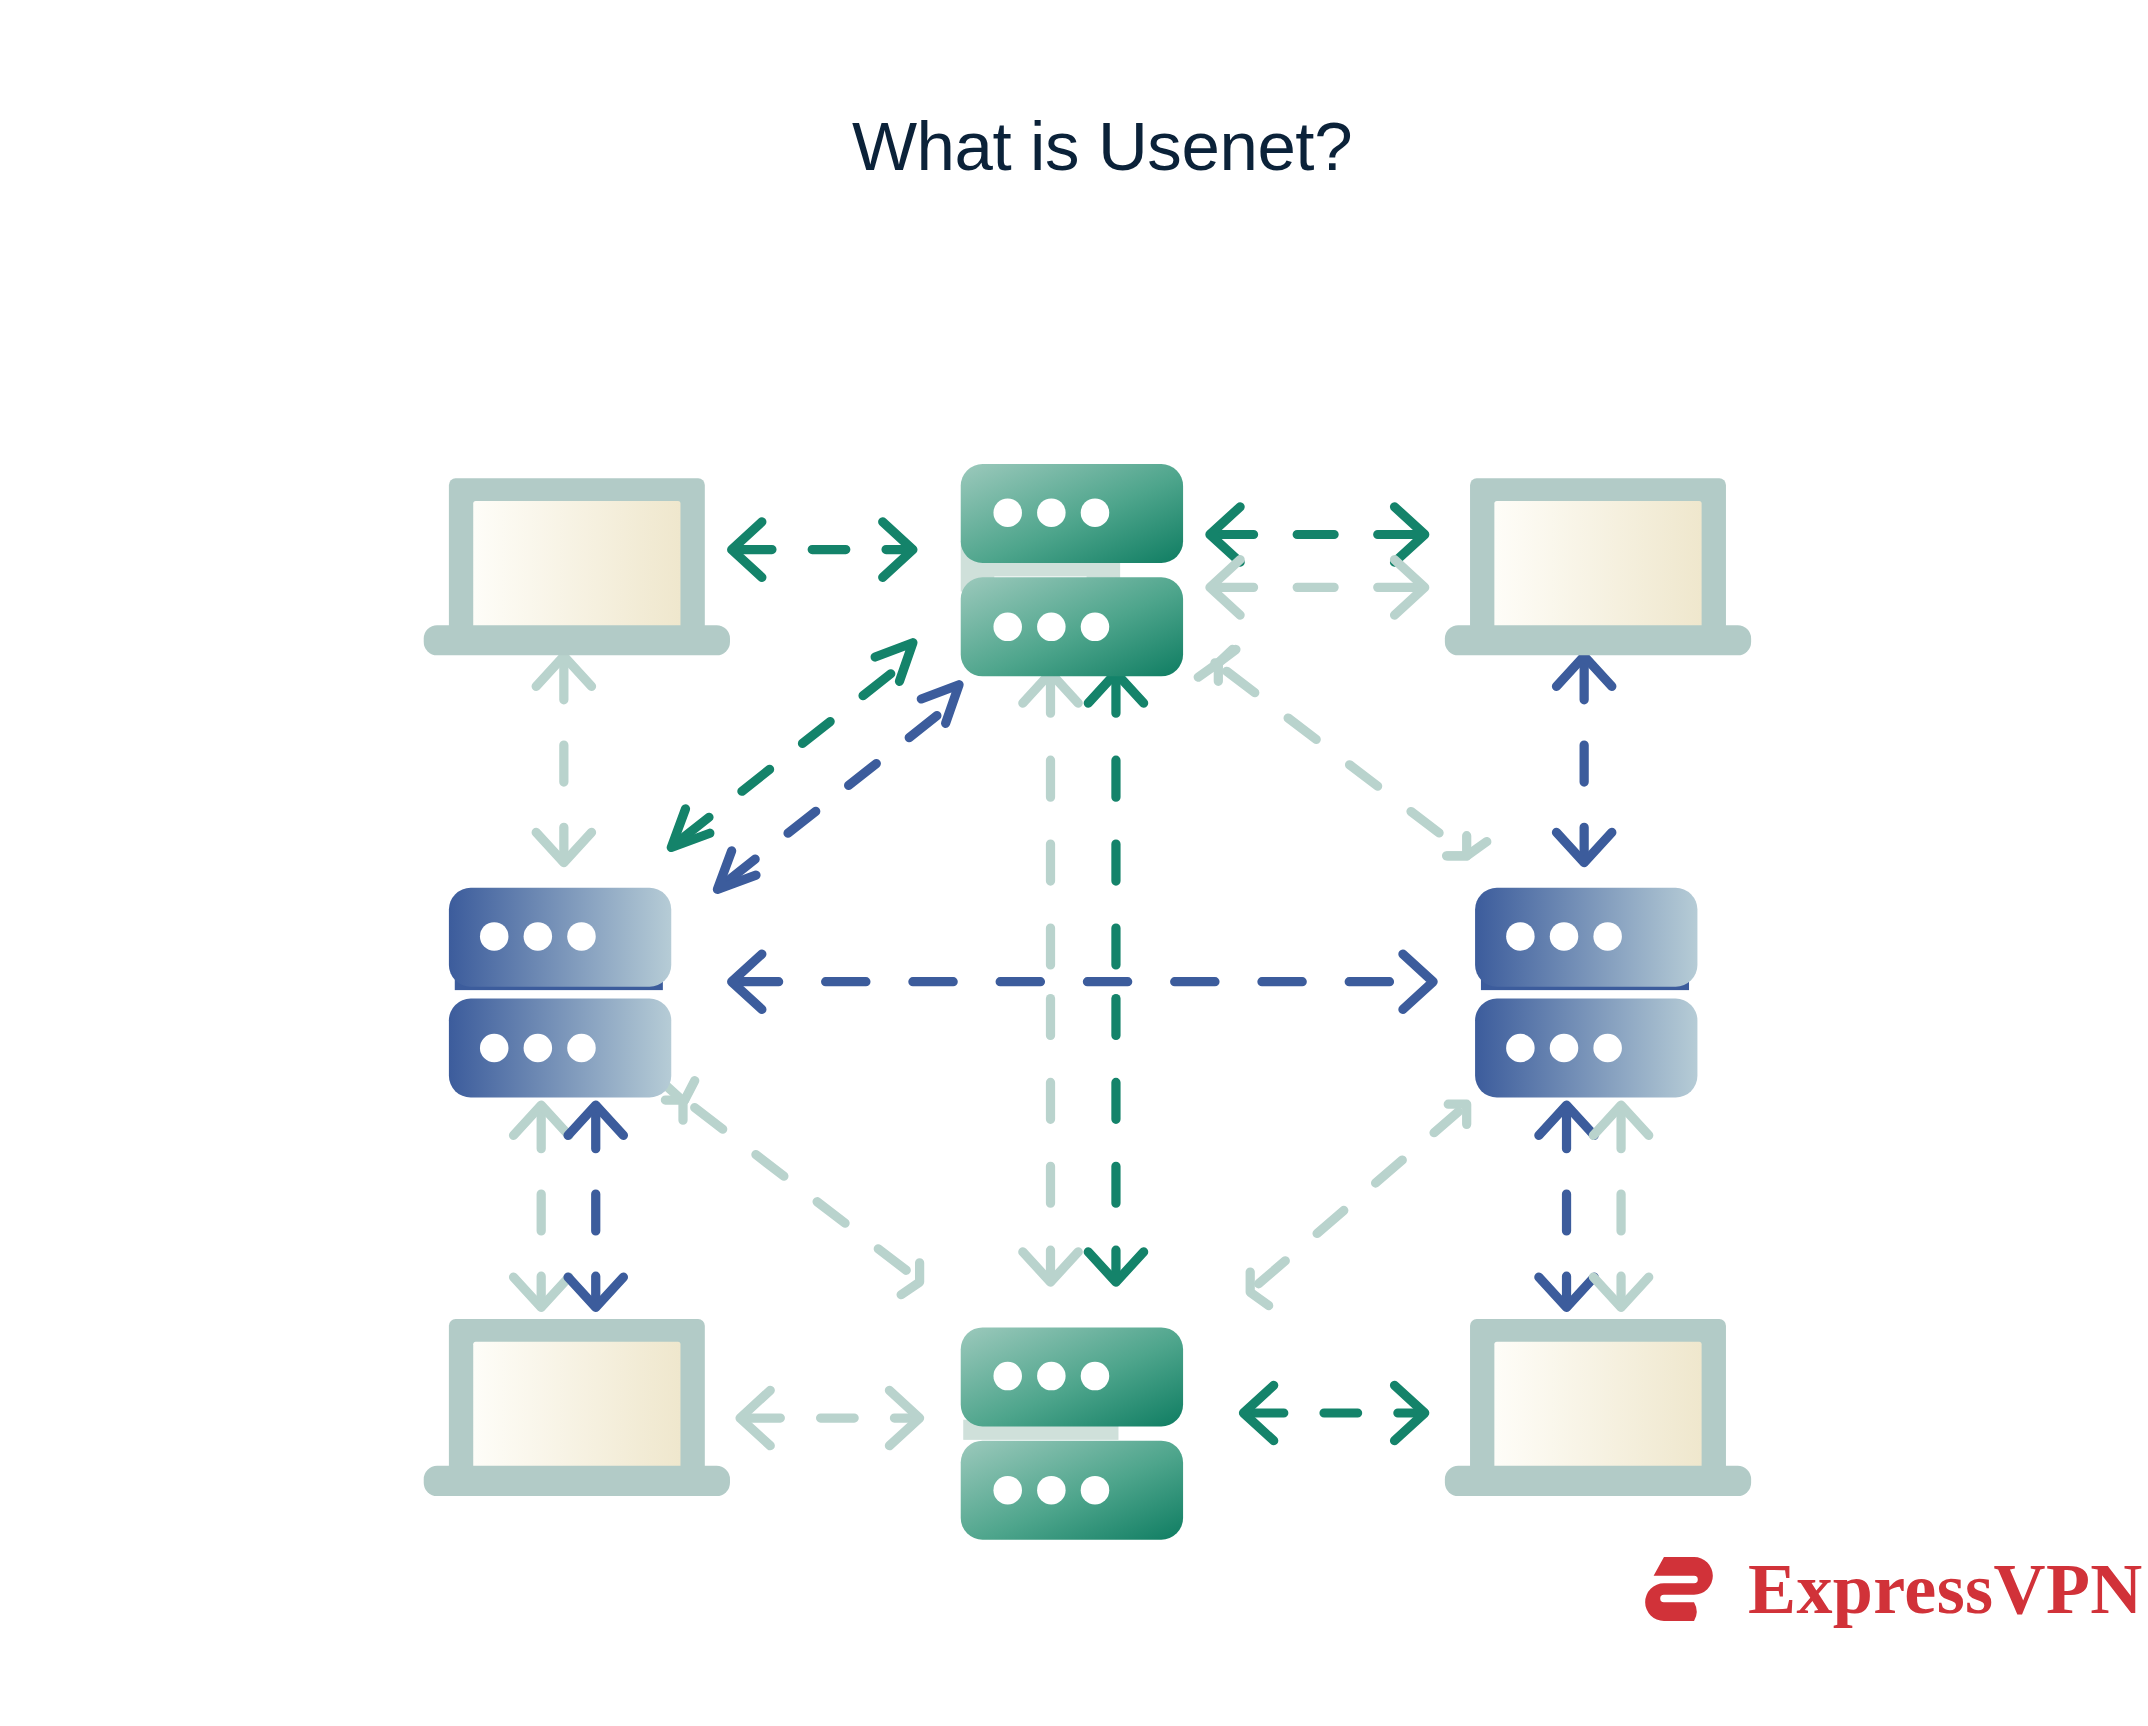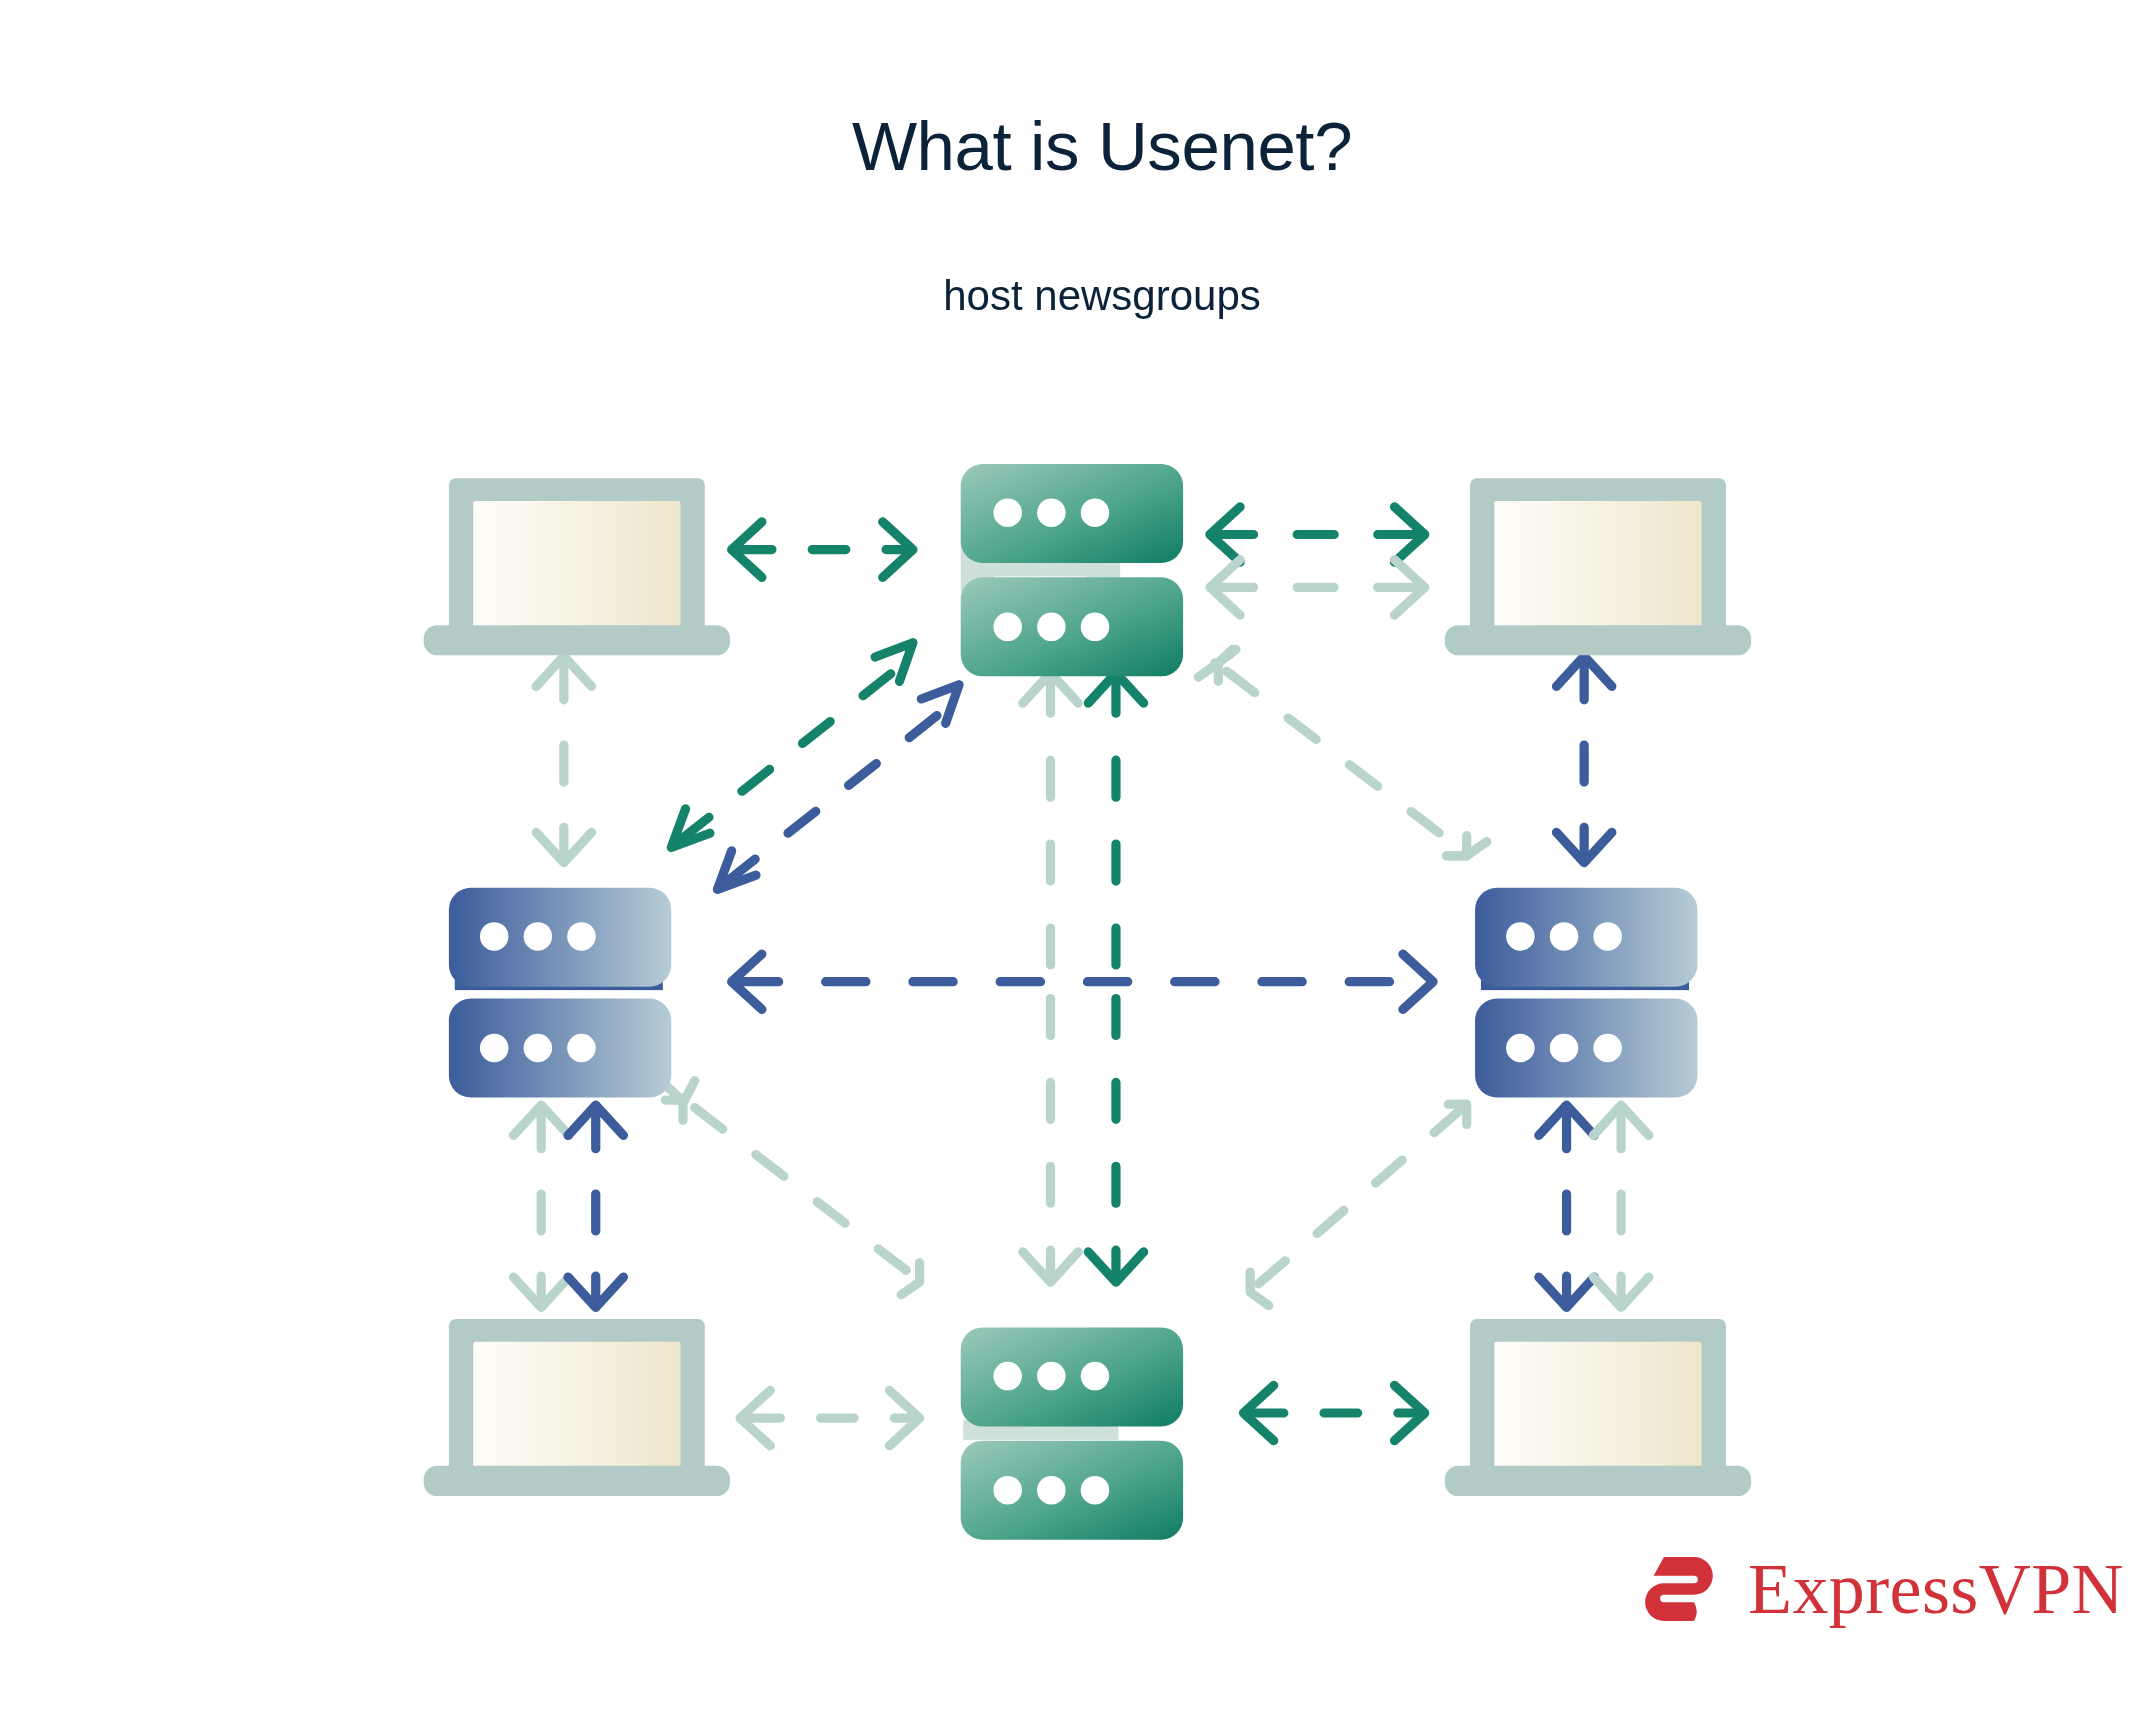--- a/index.html
+++ b/index.html
@@ -58,39 +58,38 @@
     left: 1632px;
     top: 1542px;
     display: flex;
     align-items: center;
     gap: 22px;
   }
   .logo-mark { width: 94px; height: 94px; display:block; }
   .logo-text {
     font-family: "Liberation Serif", serif;
     font-size: 72px;
-    font-weight: 400;
+    font-weight: 700;
     color: #d13239;
     line-height: 1;
     letter-spacing: 0.4px;
     white-space: nowrap;
     text-align: right;
   }
   svg { display: block; }
 </style>
 </head>
 <body>
 
 <div id="stage">
 
   <div class="header">
     <h1 class="title">What is Usenet?</h1>
     <p class="subtitle">
       <br>
-      <span>host newsgroups</span>
     </p>
   </div>
 
   <svg class="diagram" viewBox="0 0 2560 2057" width="2148" height="1726" xmlns="http://www.w3.org/2000/svg">
     <defs>
       <linearGradient id="gGreen" x1="0" y1="0" x2="1" y2="1">
         <stop offset="0%" stop-color="#9cc9bc"></stop>
         <stop offset="55%" stop-color="#4ea58c"></stop>
         <stop offset="100%" stop-color="#0f7d62"></stop>
       </linearGradient>

